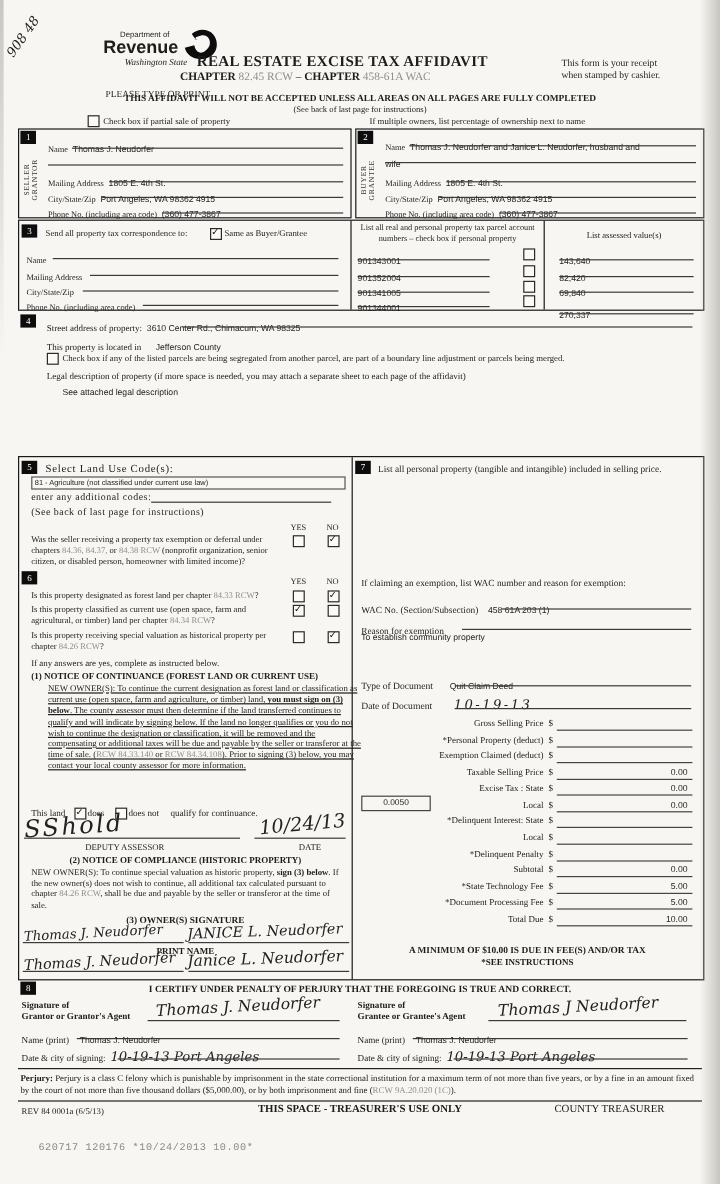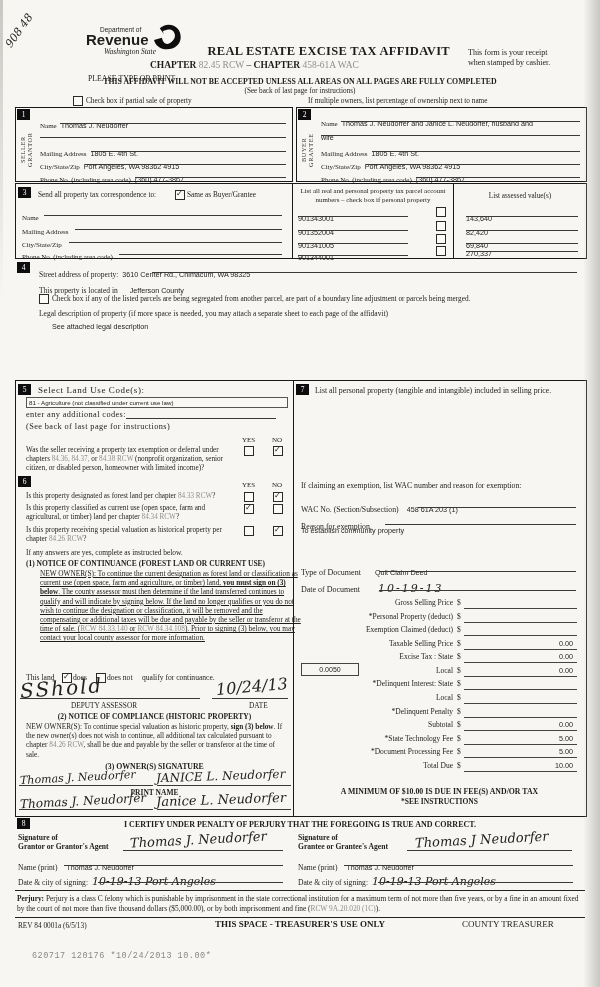--- a/index.html
+++ b/index.html
@@ -48,21 +48,21 @@
     <div class="san b" style="font-size:15px;line-height:14px;">Revenue</div>
     <div class="ser" style="font-size:7.5px;font-style:italic;margin-left:18px;">Washington State</div>
   </div>
   <svg class="abs" style="left:152px;top:24px;" width="30" height="26" viewBox="0 0 40 36">
     <path fill="#0d0d0d" d="M22 1 C33 1 39 9 39 18 C39 29 30 35 20 35 C11 35 4 30 2 22 L13 19 C14 25 18 29 23 27 C28 25 30 20 28 15 C26 10 20 9 15 13 L10 6 C13 3 18 1 22 1 Z"></path>
     <path fill="#f7f6f2" d="M20 8 C26 6 31 10 31 16 C31 22 26 26 21 25 C17 24 15 21 15 18 L21 17 C21 19 23 20 24 19 C26 18 26 14 24 13 C22 12 19 13 18 15 L14 11 C15 9 17 9 20 8 Z"></path>
   </svg>
 
   <div class="abs ser lbl" style="left:88px;top:74px;font-size:7.8px;">PLEASE TYPE OR PRINT</div>
 
-  <div class="abs ser b" style="left:150px;top:44px;width:300px;text-align:right;font-size:12.5px;letter-spacing:.3px;">REAL ESTATE EXCISE TAX AFFIDAVIT</div>
+  <div class="abs ser b" style="left:164px;top:44px;width:300px;text-align:left;font-size:12.5px;letter-spacing:.3px;">REAL ESTATE EXCISE TAX AFFIDAVIT</div>
   <div class="abs ser" style="left:150px;top:60px;width:300px;text-align:left;font-size:9.5px;">
     <span class="b">CHAPTER</span>
     <span class="gry">82.45 RCW</span>
     <span>–</span>
     <span class="b">CHAPTER</span>
     <span class="gry">458-61A WAC</span>
   </div>
 
   <div class="abs ser" style="left:468px;top:48px;width:115px;font-size:8px;line-height:10px;">
     <div>This form is your receipt</div>
@@ -193,21 +193,21 @@
       <div class="ul" style="position:absolute;left:0;right:0;top:9px;"></div>
     </div>
     <div class="abs" style="left:450px;top:37px;width:112px;height:11px;">
       <span class="typed">82,420</span>
       <div class="ul" style="position:absolute;left:0;right:0;top:9px;"></div>
     </div>
     <div class="abs" style="left:450px;top:50px;width:112px;height:11px;">
       <span class="typed">69,840</span>
       <div class="ul" style="position:absolute;left:0;right:0;top:9px;"></div>
     </div>
-    <div class="abs" style="left:450px;top:58px;width:112px;height:11px;">
+    <div class="abs" style="left:450px;top:68px;width:112px;height:11px;">
       <span class="typed">270,337</span>
       <div class="ul" style="position:absolute;left:0;right:0;top:9px;"></div>
     </div>
   </div>
 
   <div class="abs" style="left:15px;top:257px;width:570px;height:123px;">
     <div class="badge" style="left:2px;top:5px;">4</div>
     <div class="abs" style="left:24px;top:6px;right:8px;height:11px;">
       <span class="ser" style="font-size:7.5px;">Street address of property:</span>
       <span class="typed">3610 Center Rd., Chimacum, WA 98325</span>

